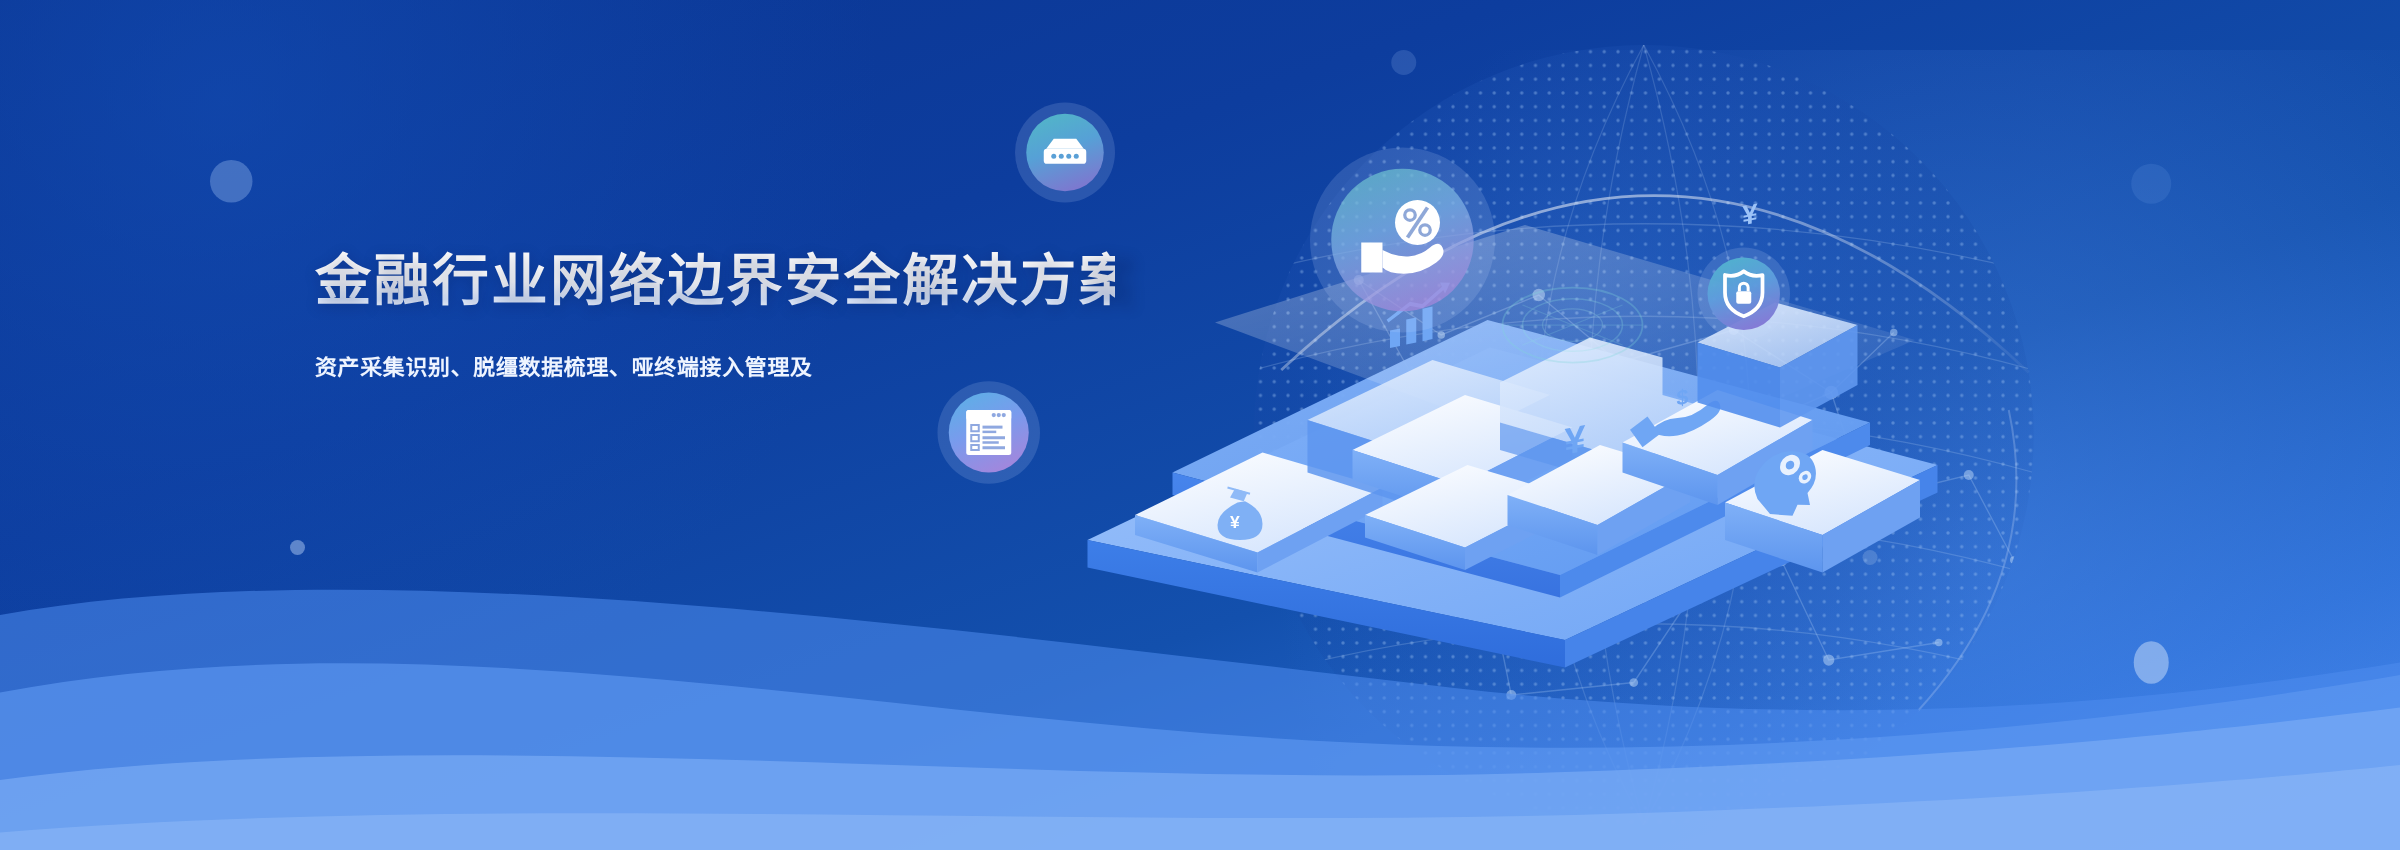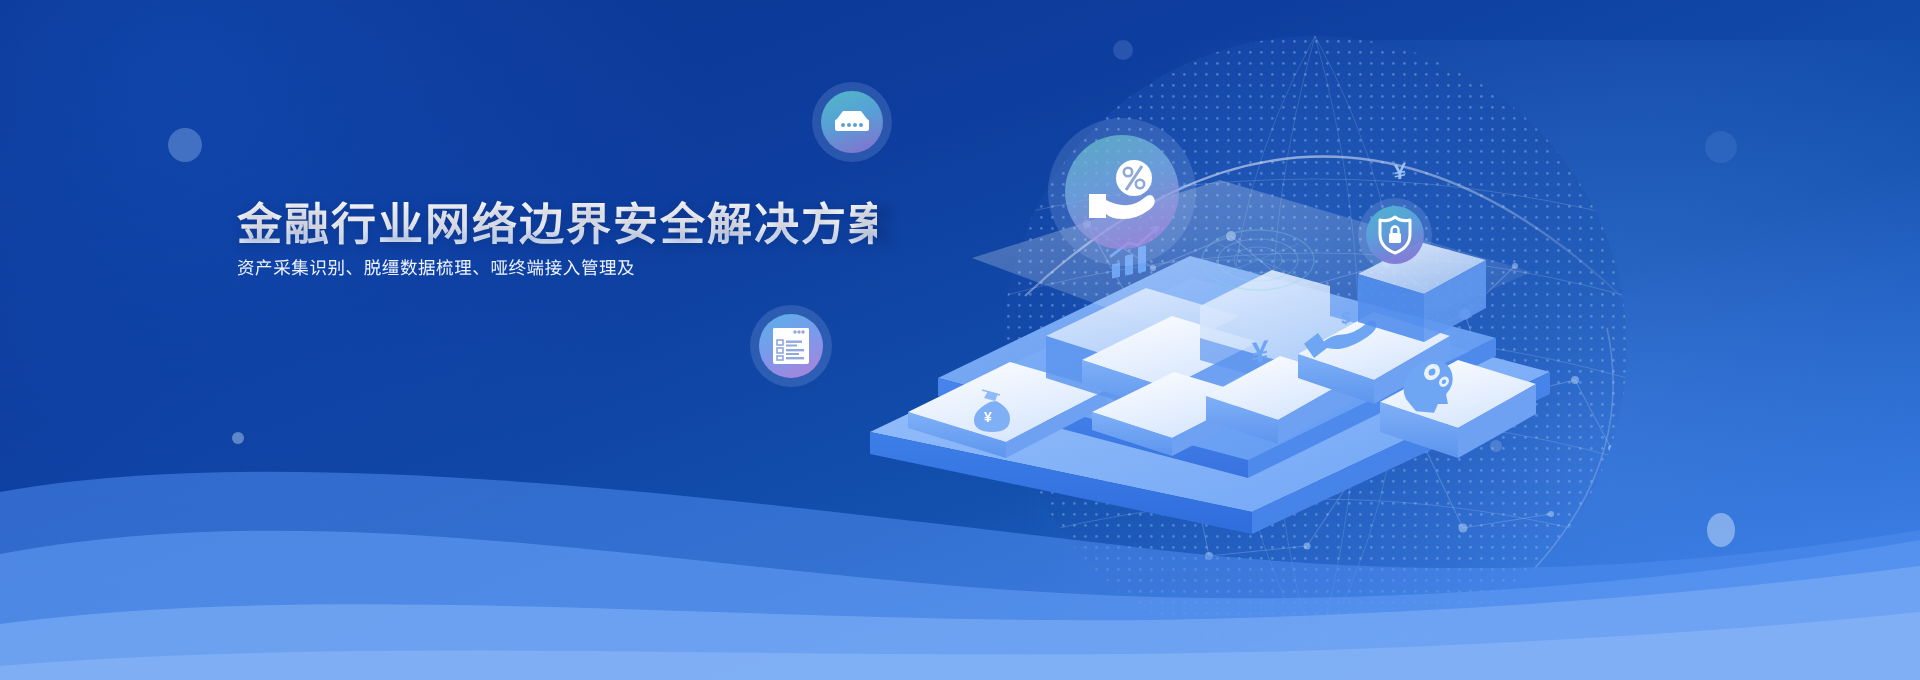--- a/index.html
+++ b/index.html
@@ -61,33 +61,34 @@
   #badge-percent { left:1048px; top:118px; width:148px; height:148px; }
   #badge-percent .core { inset:17px; background:linear-gradient(160deg,#68c7c9 0%,#7fb2e6 42%,#b07cd8 100%); opacity:.72; }
 
   #badge-shield { left:1358px; top:198px; width:74px; height:74px; }
   #badge-shield .core { inset:8px; background:linear-gradient(160deg,#4fb9cc 0%,#5e9ddd 45%,#8a6bd2 100%); opacity:.95; }
 
   #badge-doc { left:750px; top:305px; width:82px; height:82px; }
   #badge-doc .core { inset:9px; background:linear-gradient(155deg,#5bb7e8 0%,#7d9ef0 45%,#b483da 100%); opacity:.95; }
 
   
-  #copy { position:absolute; left:237px; top:198px; width:640px; }
+  #copy { position:absolute; left:252px; top:198px; width:640px; }
 
   #hero-title {
     font-size:45px; line-height:1.18; font-weight:700; letter-spacing:2px;
     color:#ffffff;
     background:linear-gradient(180deg,#ffffff 0%,#ffffff 52%,#dbe7fb 78%,#ffffff 100%);
     -webkit-background-clip:text; background-clip:text;
     -webkit-text-fill-color:transparent;
     text-shadow:0 2px 10px rgba(0,20,70,.25);
     white-space:nowrap;
   }
   #hero-sub {
-    font-size:17.5px; line-height:1.95; font-weight:400; letter-spacing:.6px;
+    margin-top:26px;
+    font-size:17.5px; line-height:1.95; font-weight:700; letter-spacing:.6px;
     color:#eef4ff;
   }
   #hero-sub div { white-space:nowrap; }
 </style>
 </head>
 <body>
 
 <div id="banner">
 
   <div class="layer">

